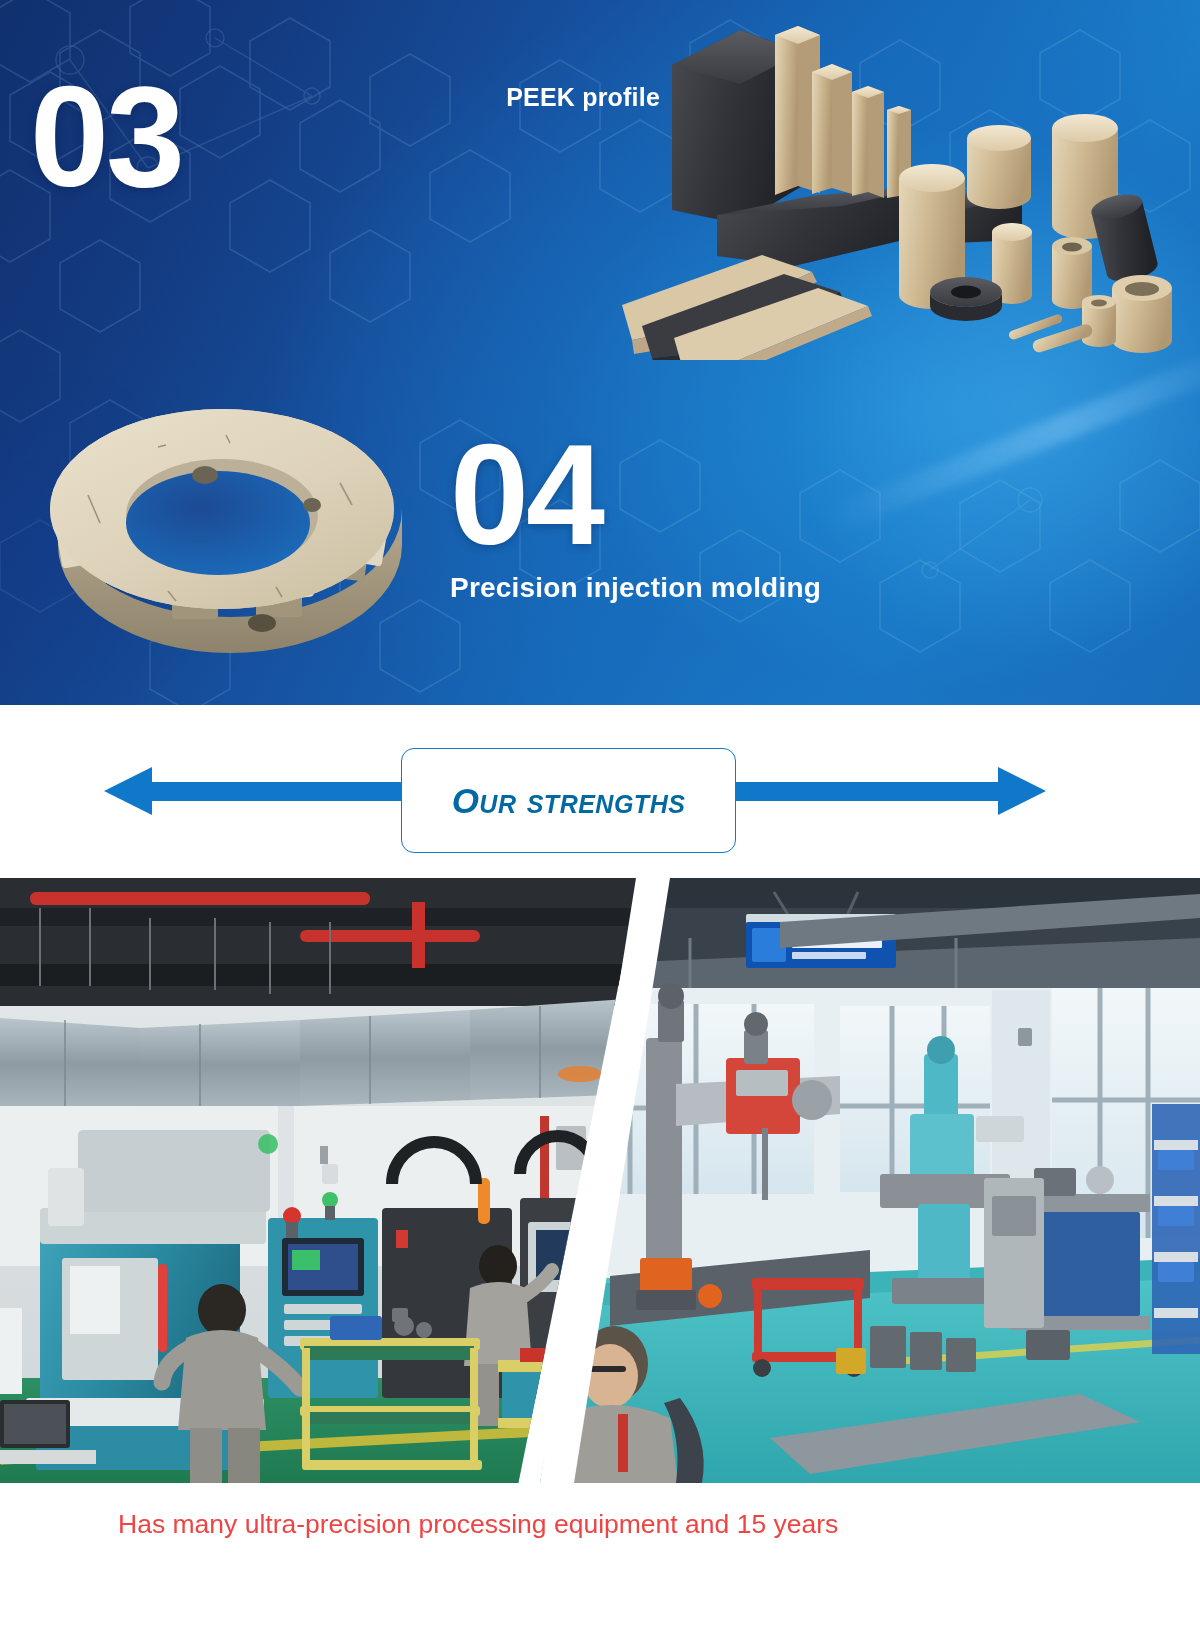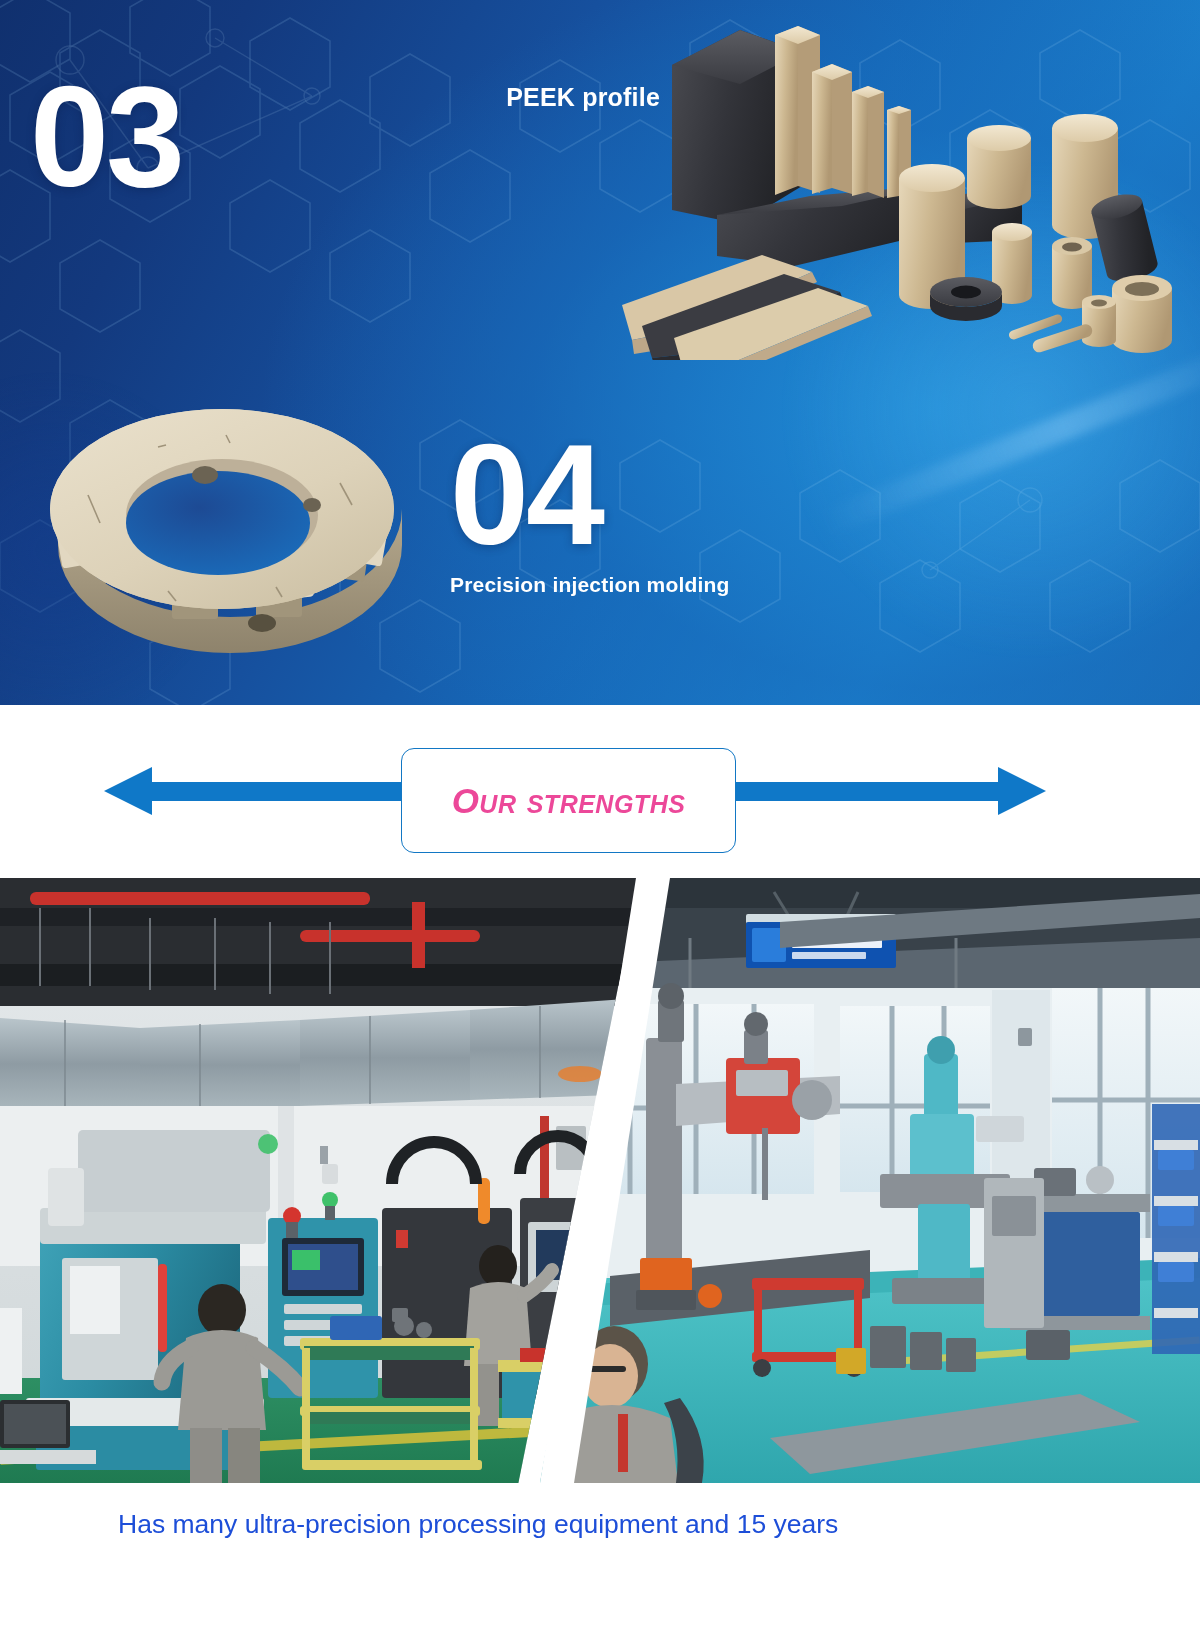--- a/index.html
+++ b/index.html
@@ -47,60 +47,60 @@
     color:#fff; font-size:25px; font-weight:bold; line-height:1.1;
     letter-spacing:.2px; margin-bottom:12px;
   }
   .h-body {
     color:#fff; font-size:23.5px; line-height:1.34; max-width:420px;
   }
 
   
   .item04 { position:absolute; left:450px; top:430px; width:720px; display:flex;flex-direction:column; }
   .item04 .bignum { margin-right:24px; }
-  .item04 .h-title { font-size:21px; margin-bottom:11px; white-space:nowrap; }
+  .item04 .h-title { font-size:28px; margin-bottom:11px; white-space:nowrap; }
   .item04 .h-body { max-width:430px; }
 
   
   .prodstage { position:absolute; left:612px; top:10px; width:590px; height:350px; }
 
   
   .gearwrap { position:absolute; left:40px; top:405px; width:380px; height:265px; }
 
   
   .band { position:relative; width:1200px; height:173px; background:#fff; }
   .arrowline { position:absolute; left:0; top:0; width:1200px; height:173px; }
   .strengthbox {
     position:absolute; left:401px; top:748px; width:335px; height:105px;
     background:#fff; border:1.6px solid #1277c4; border-radius:13px;
     display:flex; align-items:center; justify-content:center; z-index:3;
   }
   .strengthtext {
-    color:#ec4899; font-style:italic; font-weight:bold;
+    color:#0369a1; font-style:italic; font-weight:bold;
     font-size:35px; font-variant:small-caps; letter-spacing:.5px;
     white-space:nowrap;
   }
 
   
   .photos { position:absolute; left:0; top:878px; width:1200px; height:605px; overflow:hidden; }
   .photo { position:absolute; top:0; height:605px; overflow:hidden; }
   .photoL { left:0; width:640px; clip-path:polygon(0 0,100% 0,81% 100%,0 100%); }
   .photoR { left:540px; width:660px; clip-path:polygon(16.5% 0,100% 0,100% 100%,0 100%); }
   .divider {
     position:absolute; top:0; left:540px; width:660px; height:605px;
     z-index:4; pointer-events:none;
   }
 
   
   .caption {
     position:absolute; left:0; top:1483px; width:1200px; height:157px;
     background:#fff; padding:22px 110px 0 118px;
   }
   .caption p {
-    color:#1d4ed8; font-size:26.5px; line-height:1.45;
+    color:#ef4444; font-size:26.5px; line-height:1.45;
   }
 </style>
 </head>
 <body>
 
 <div class="hero">
 
   <svg class="hexlayer" viewBox="0 0 1200 705" preserveAspectRatio="none">
     <defs>
       <g id="hx">

